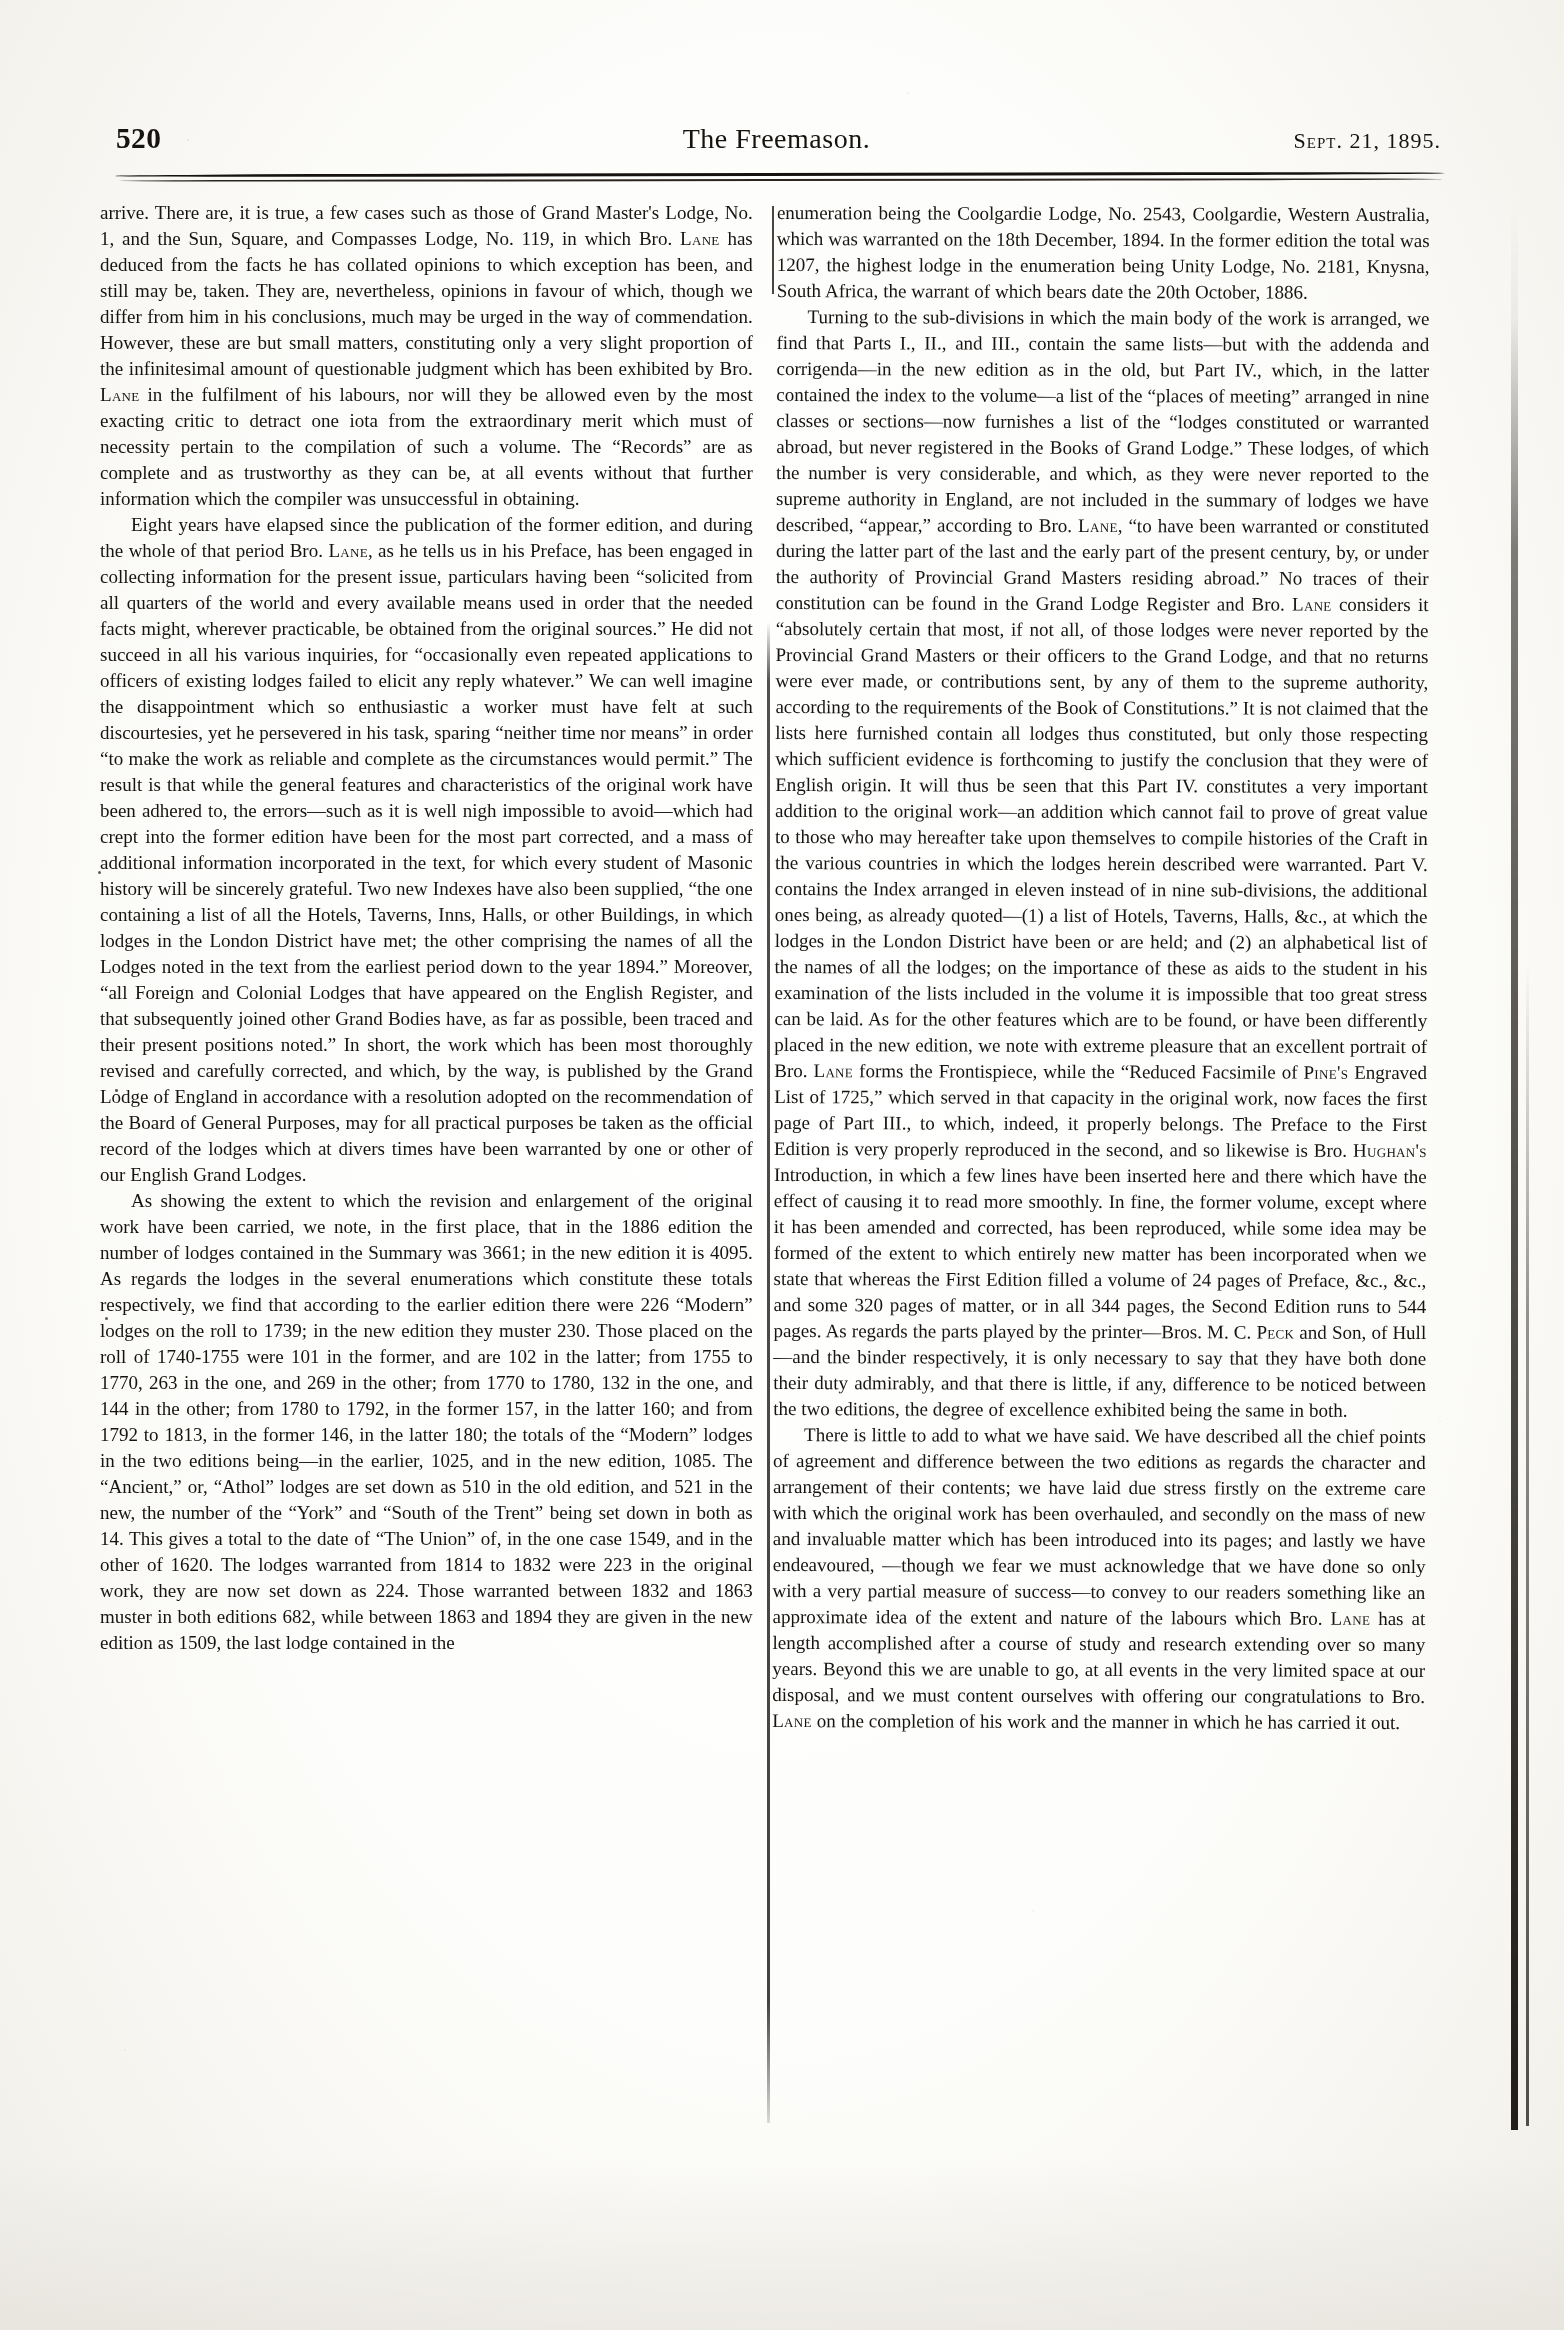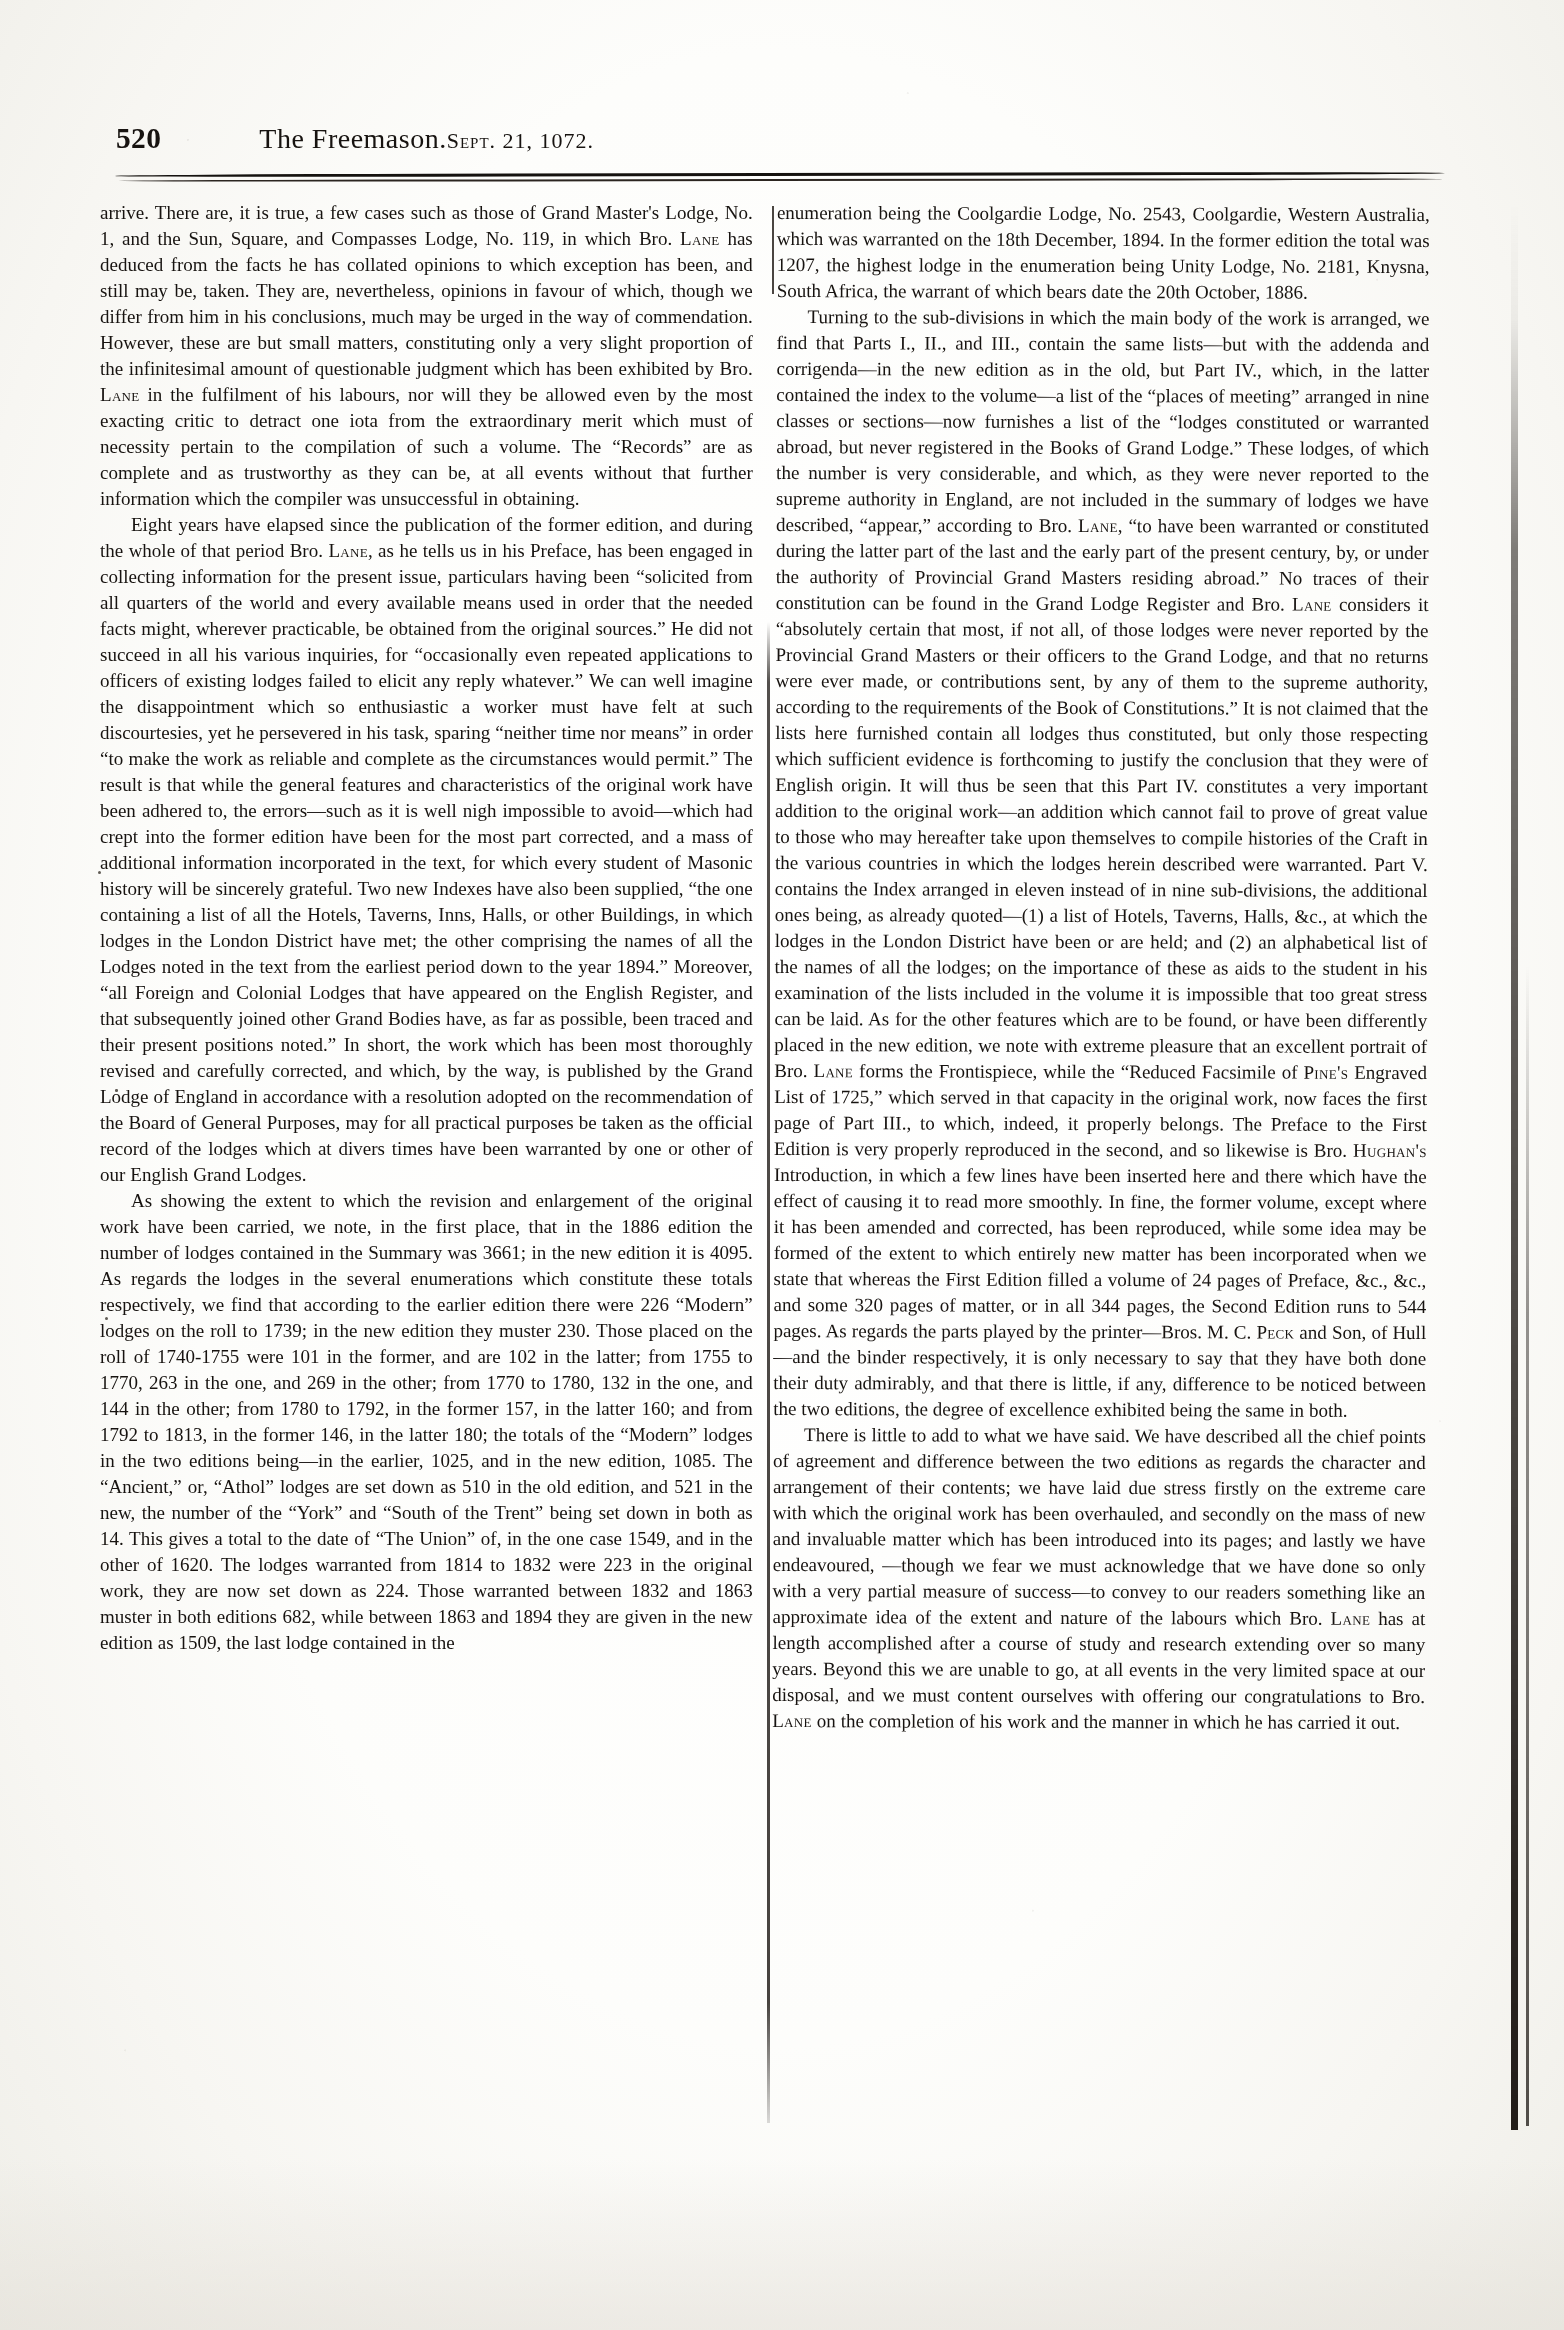--- a/index.html
+++ b/index.html
@@ -43,20 +43,21 @@
   }
 
   
   .masthead {
     position: absolute;
     left: 116px;
     top: 124px;
     width: 1325px;
     display: flex;
     align-items: baseline;
+    justify-content: space-between;
   }
   .folio {
     font-size: 29.4px;
     font-weight: 700;
     letter-spacing: 0.4px;
     line-height: 1;
   }
   .journal-title {
     font-size: 28px;
     font-weight: 400;
@@ -189,21 +190,21 @@
 </head>
 <body>
 
 <div class="page-scan">
   <div class="scan-speckle"></div>
 </div>
 
 <div class="masthead">
   <div class="folio">520</div>
   <div class="journal-title">The Freemason.</div>
-  <div class="issue-date">Sept. 21, 1072.</div>
+  <div class="issue-date">Sept. 21, 1895.</div>
 </div>
 
 <div class="masthead-rule">
   <div class="r1"></div>
   <div class="r2"></div>
 </div>
 
 <div class="col-divider"></div>
 <div class="col-rule-left"></div>
 <div class="bind-edge-right"></div>

